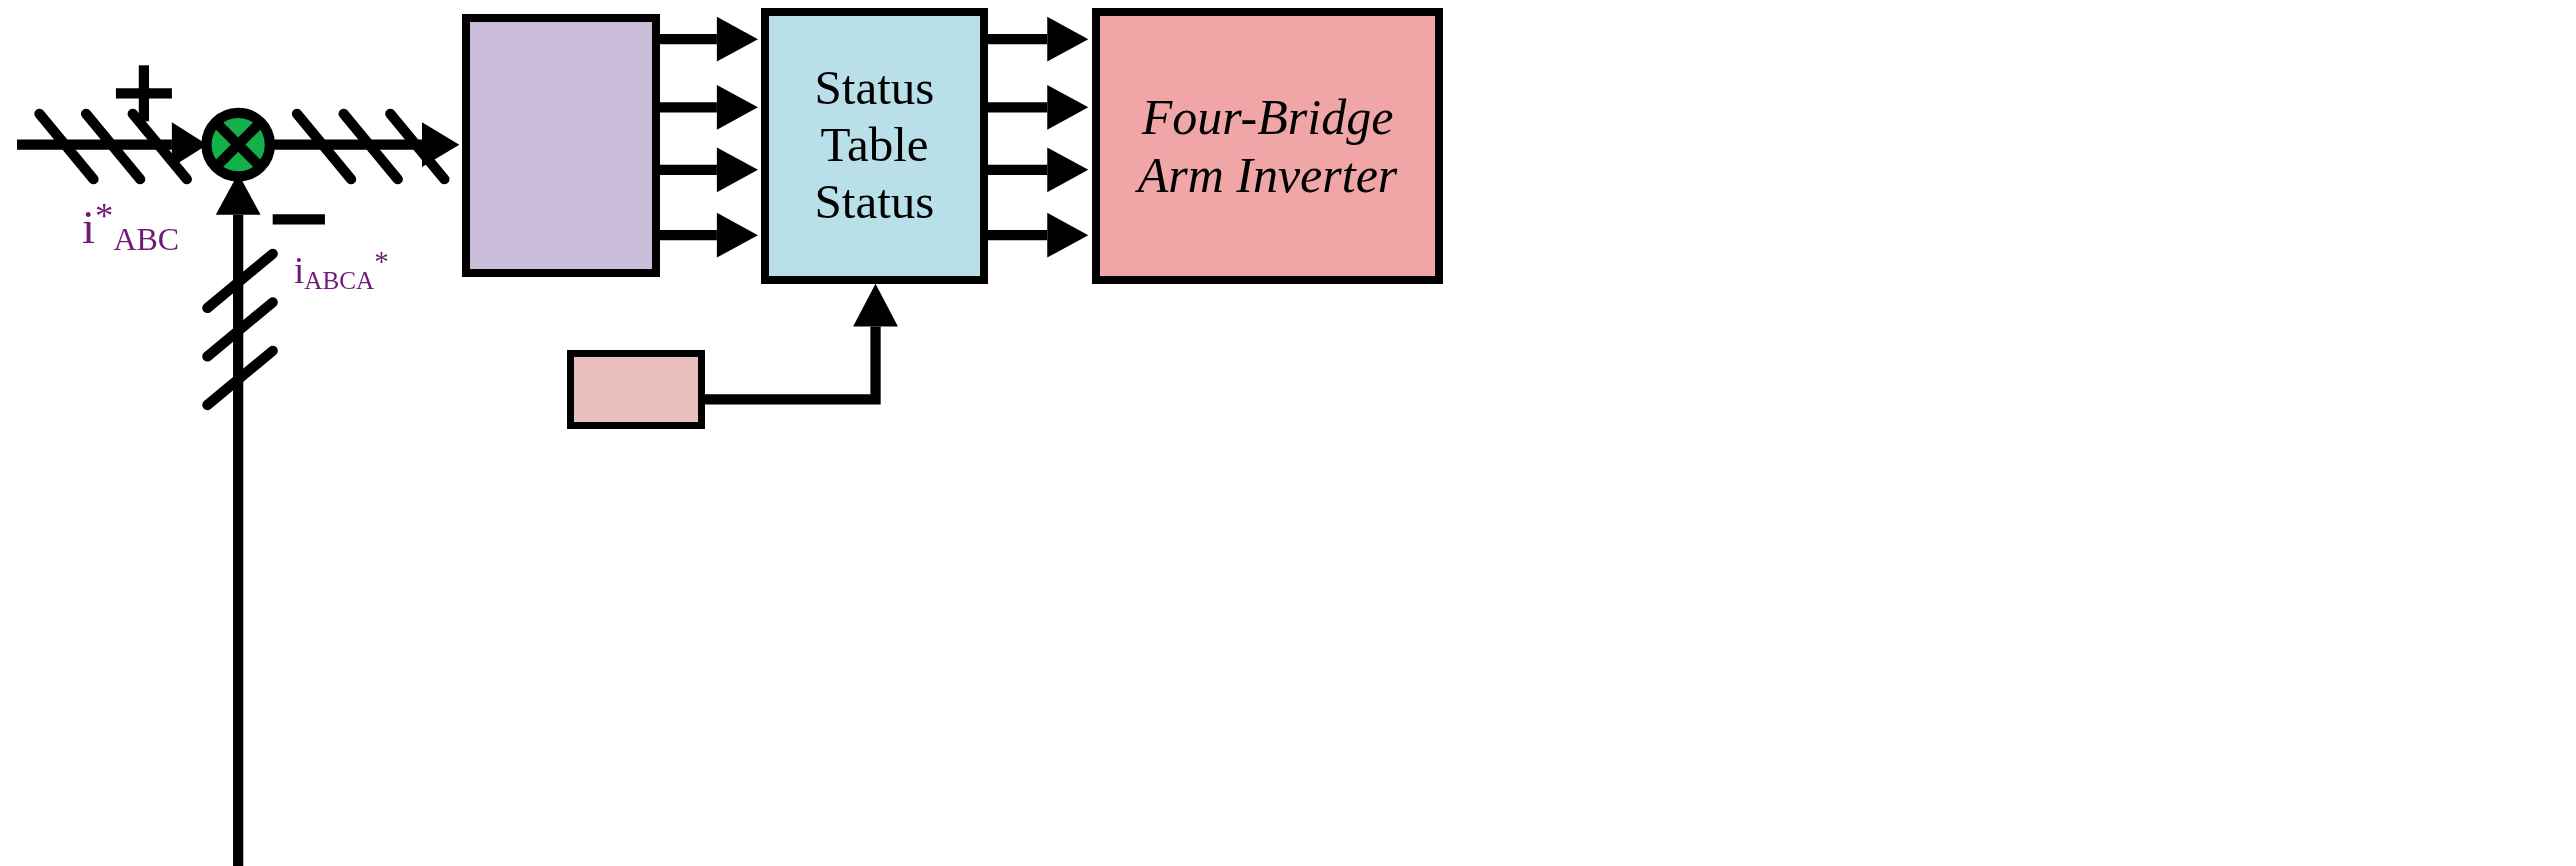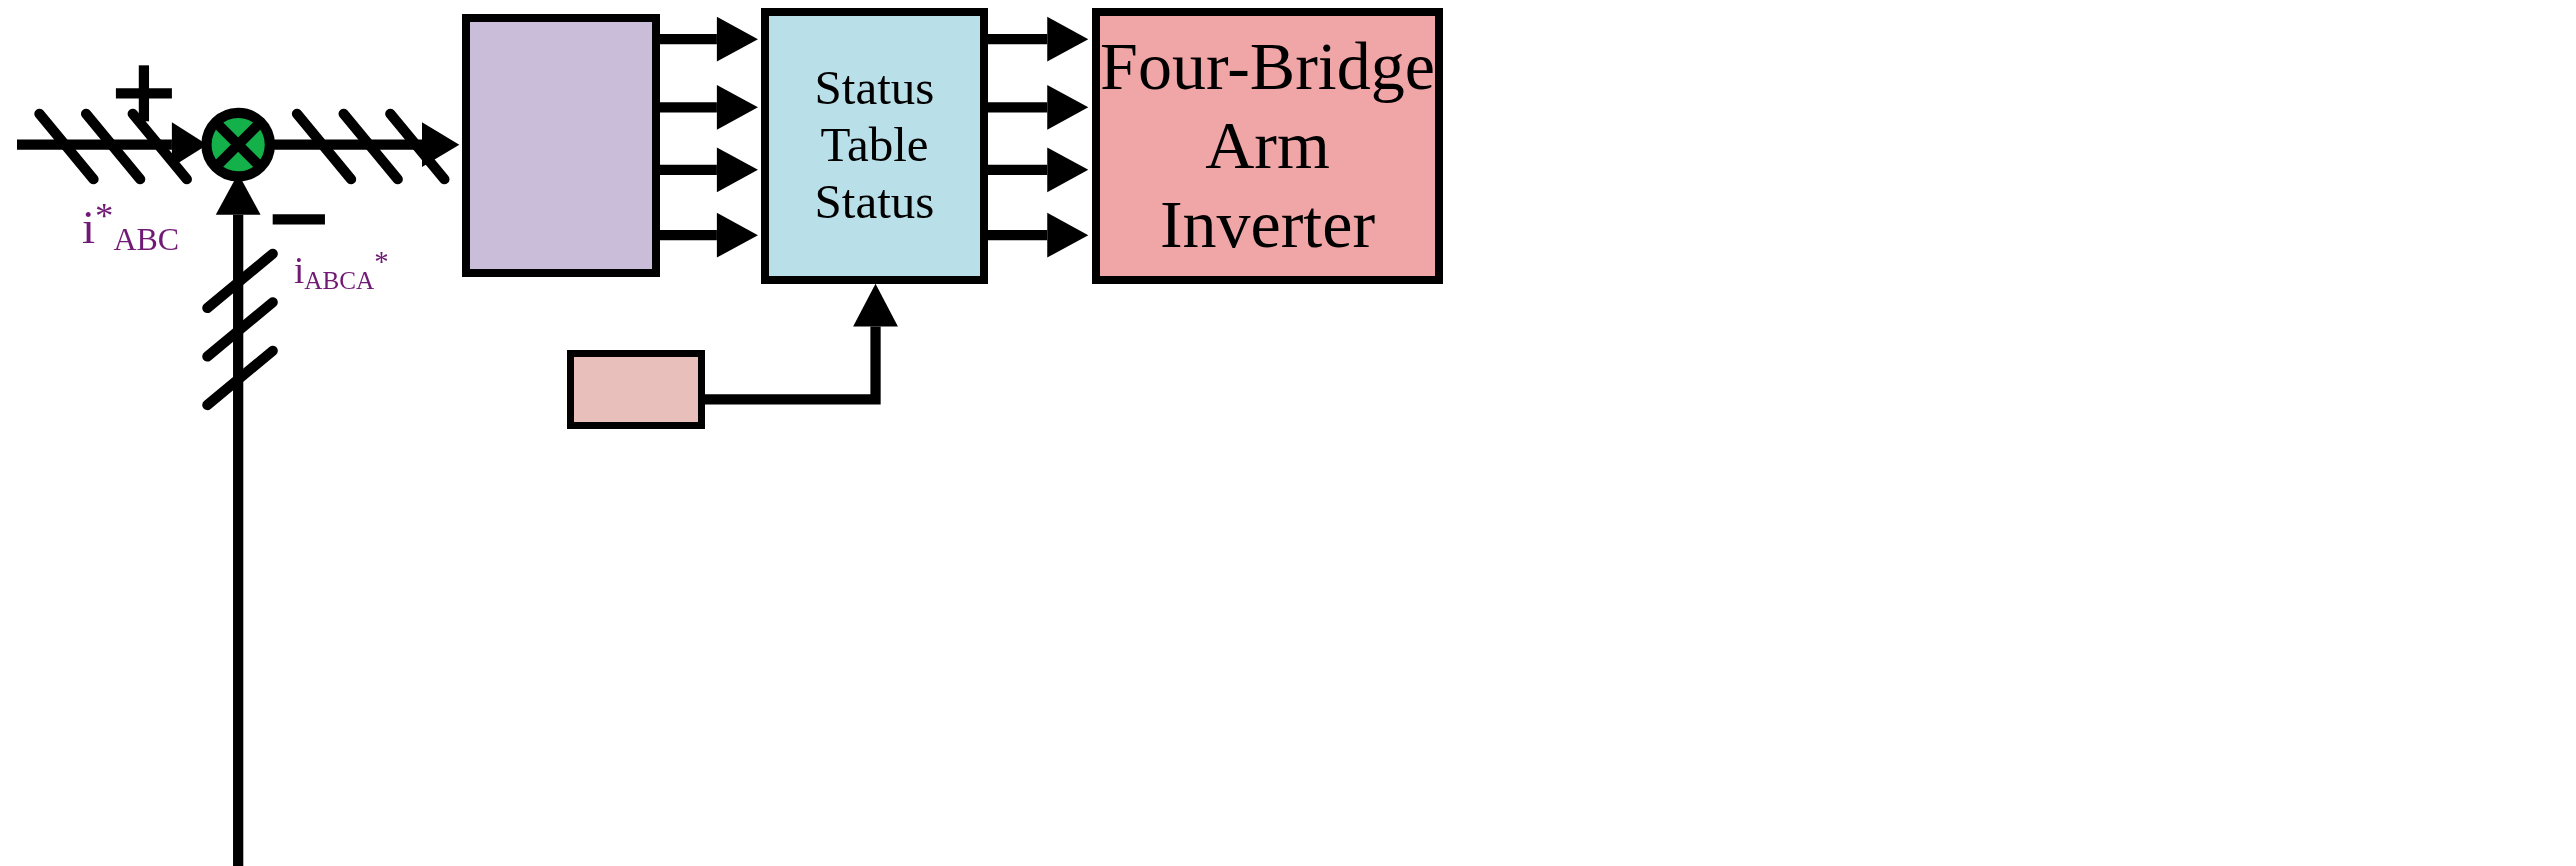--- a/index.html
+++ b/index.html
@@ -115,21 +115,21 @@
 
   <div class="blk" style="left:761px;top:7.5px;width:227px;height:276px;background:#b9dfe8;">
     <div class="txt" style="font-size:49px;">
       <div>Status</div>
       <div>Table</div>
       <div>Status</div>
     </div>
   </div>
 
   <div class="blk" style="left:1092px;top:7.5px;width:351px;height:276px;background:#f0a6a6;">
-    <div class="txt" style="font-size:68px;">
+    <div class="txt" style="font-size:50px;font-style:italic;">
       <div>Four-Bridge</div>
       <div>Arm Inverter</div>
     </div>
   </div>
 
   <div class="blk" style="left:567px;top:350px;width:138px;height:79px;background:#e8bfbb;border-width:7.5px;"></div>
 
   <div class="lbl" style="left:82px;top:194px;font-size:47px;">
     <span>i</span><span class="sup">*</span><span class="sub">ABC</span>
   </div>

